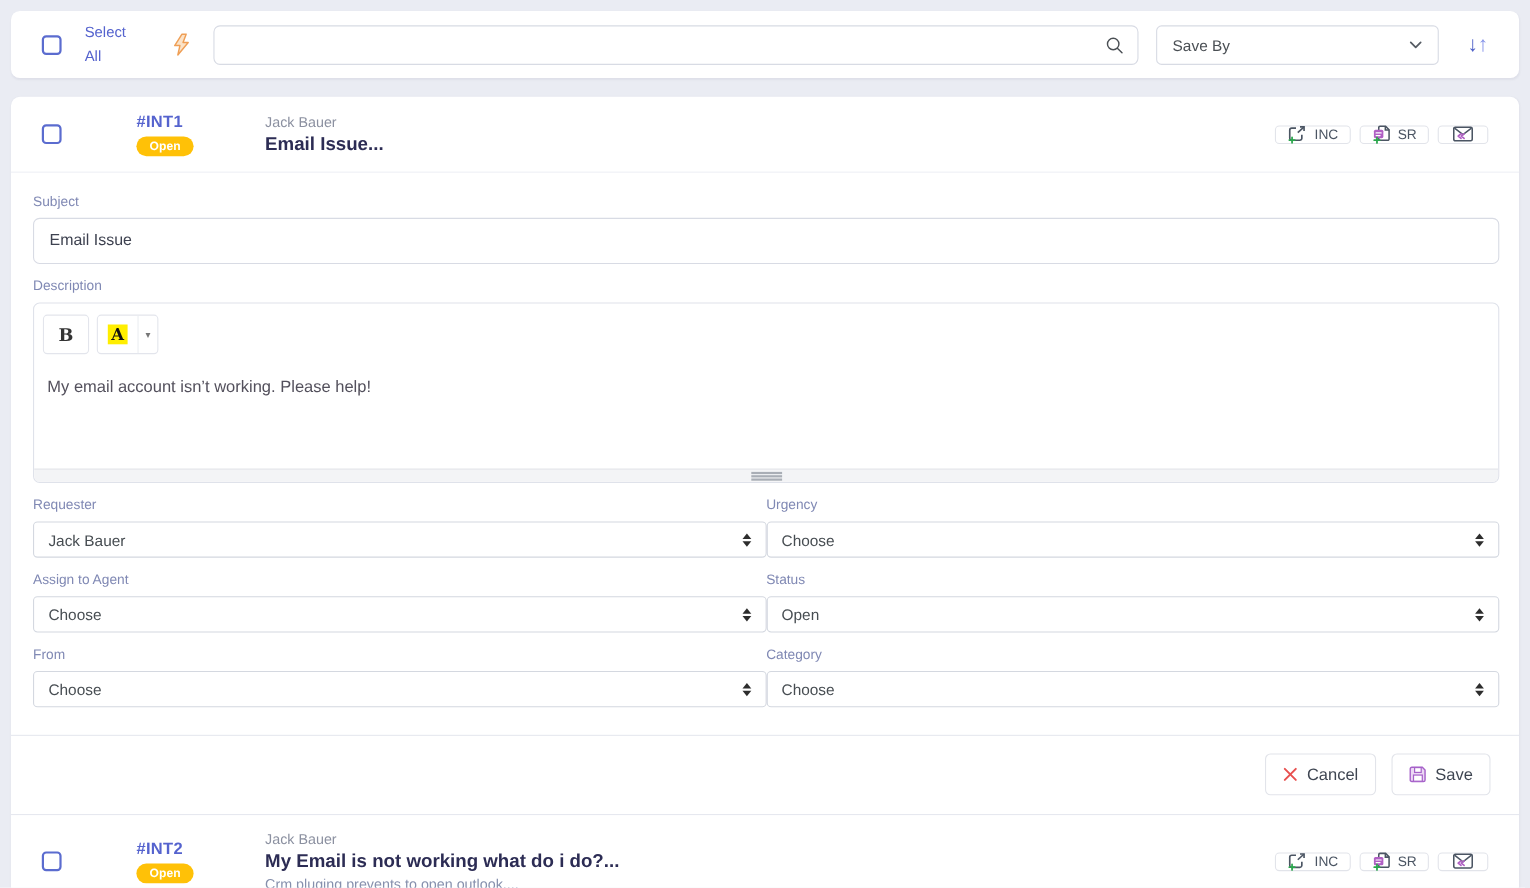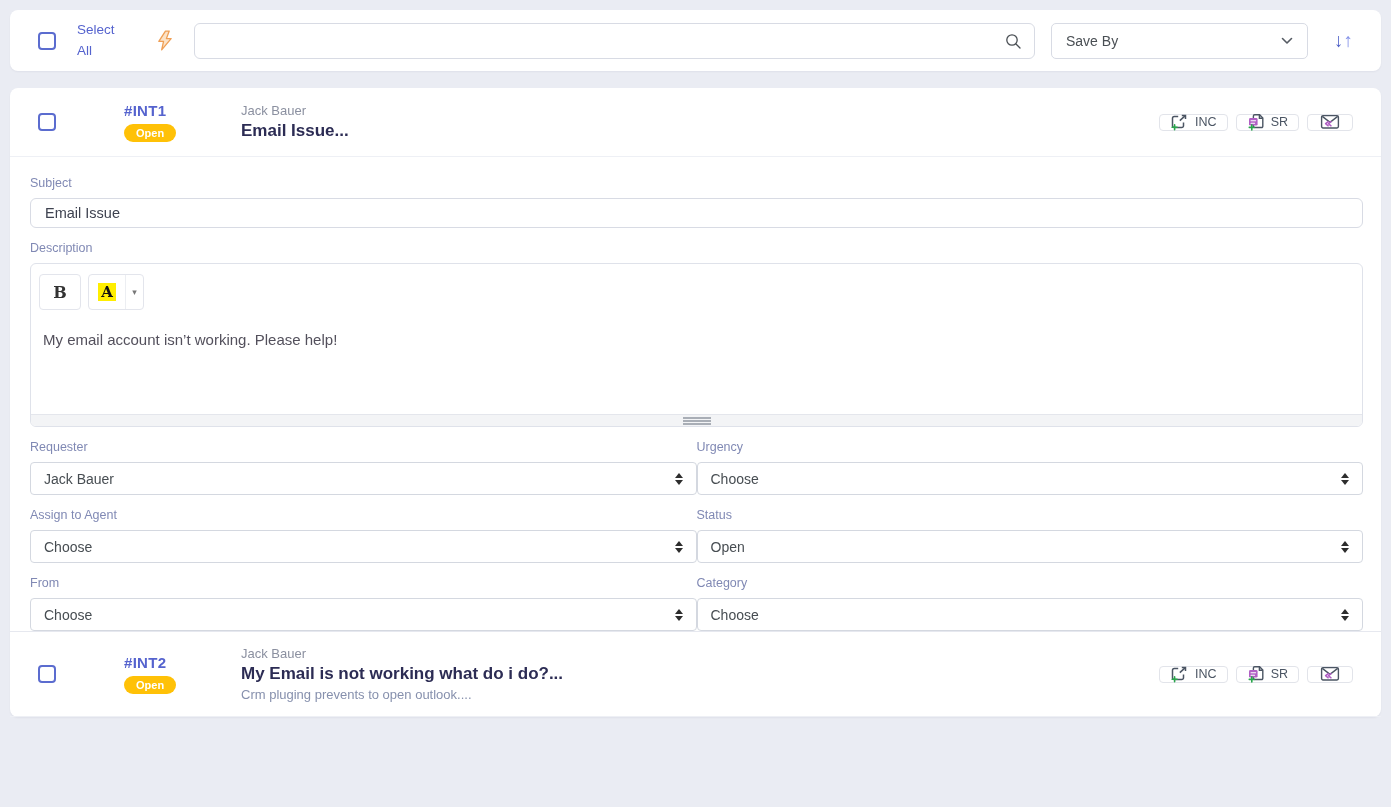--- a/index.html
+++ b/index.html
@@ -63,21 +63,21 @@
     height:17px; background:#fff; border:1px solid #e2e4ea; border-radius:4px;
     display:flex; align-items:center; gap:5px; padding:0 10px;
     color:#4b5563; font-size:12.5px; cursor:pointer;
   }
   .tbtn.icon-only{ padding:0 12px; }
   
   .form-wrap{ padding:0 18px 0 20px; }
   .flabel{ color:#8089b4; font-size:12.5px; }
   .subject-label{ margin:19px 0 8px; }
   .subject-input{
-    width:100%; height:30px; border:1px solid #d8dbe4; border-radius:6px;
+    width:100%; height:42px; border:1px solid #d8dbe4; border-radius:6px;
     padding:0 14px; font-size:14.5px; color:#3e4250; outline:none;
     font-family:"Liberation Sans", sans-serif;
   }
   .desc-label{ margin:13px 0 8px; }
   .editor{ border:1px solid #dfe2ea; border-radius:6px; overflow:hidden; background:#fff; }
   .editor-toolbar{ padding:10px 8px 4px 8px; display:flex; gap:7px; align-items:center; }
   .ed-btn{
     width:42px; height:36px; border:1px solid #e3e5ec; border-radius:4px; background:#fff;
     display:flex; align-items:center; justify-content:center; cursor:pointer;
   }
@@ -277,20 +277,36 @@
           <span>Choose</span>
           <span class="updown">
               <i class="tri-up"></i>
               <i class="tri-dn"></i>
             </span>
         </div>
       </div>
     </div>
   </div>
 
+  <div class="footer">
+    <div class="fbtn">
+      <svg width="14" height="14" viewBox="0 0 14 14">
+        <path d="M2 2 L12 12 M12 2 L2 12" stroke="#e8504f" stroke-width="1.8" stroke-linecap="round"></path>
+      </svg>
+      <span>Cancel</span>
+    </div>
+    <div class="fbtn">
+      <svg width="16" height="16" viewBox="0 0 16 16">
+        <path d="M2.5 1.5 h9.5 l2.5 2.5 v9 a1.5 1.5 0 0 1 -1.5 1.5 H2.5 A1.5 1.5 0 0 1 1 13 V3 a1.5 1.5 0 0 1 1.5 -1.5 z" fill="#ecd9f4" stroke="#a661c9" stroke-width="1.3"></path>
+        <rect x="5" y="1.8" width="6" height="4.4" fill="#fff" stroke="#a661c9" stroke-width="1.1"></rect>
+        <rect x="4" y="8.6" width="8" height="5.6" fill="#fff" stroke="#a661c9" stroke-width="1.1"></rect>
+      </svg>
+      <span>Save</span>
+    </div>
+  </div>
 
   <div class="ticket-row second">
     <div class="cb"></div>
     <div class="id-col">
       <span class="tid">#INT2</span>
       <span class="badge">Open</span>
     </div>
     <div class="tmain">
       <div class="tname">Jack Bauer</div>
       <div class="ttitle">My Email is not working what do i do?...</div>

